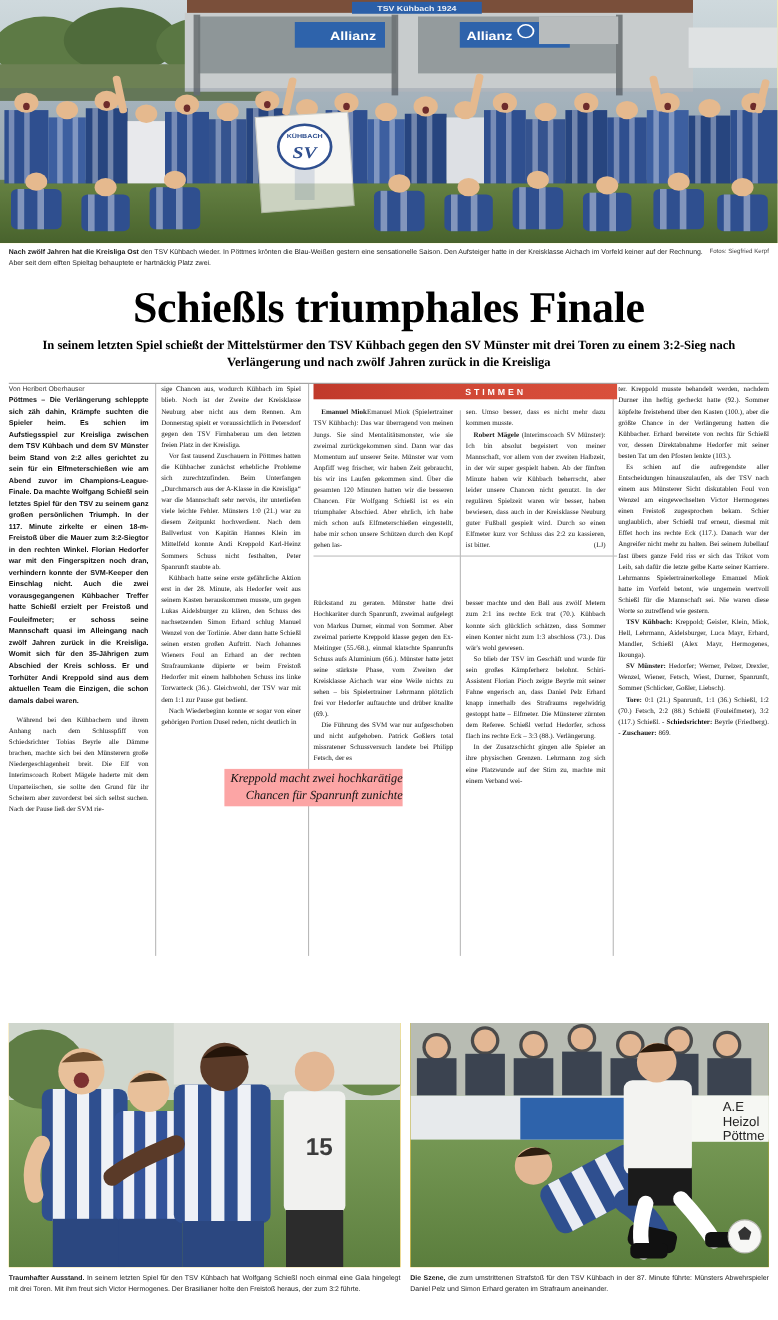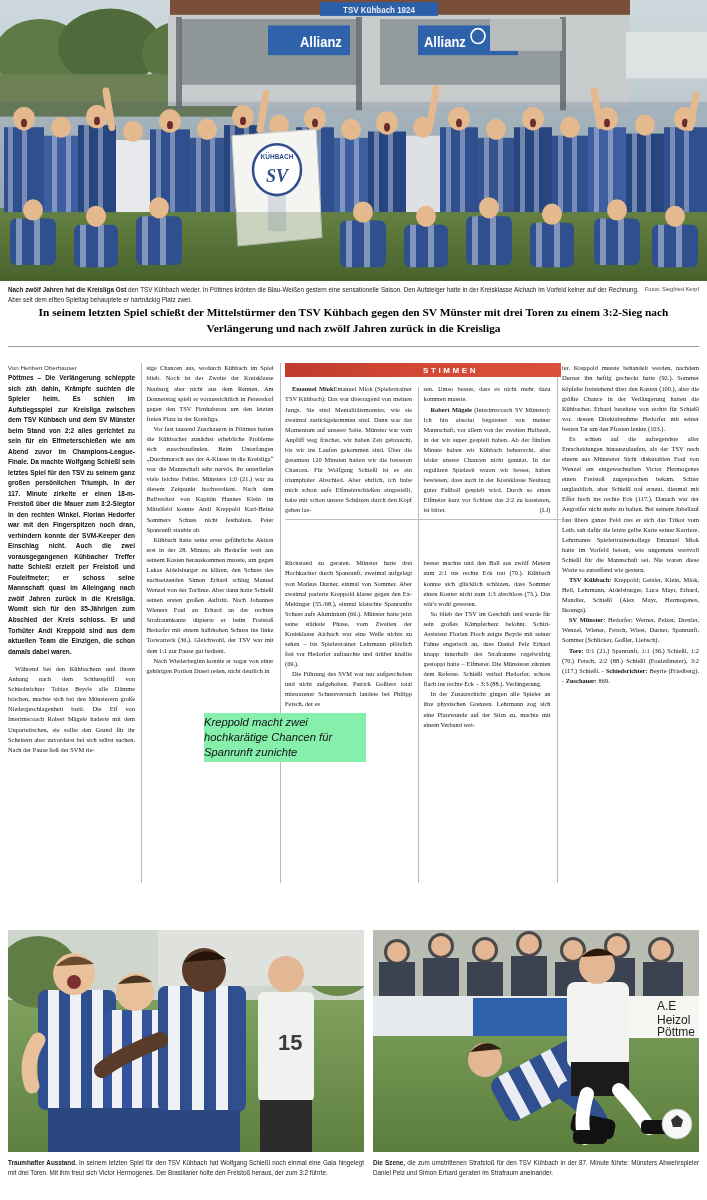--- a/index.html
+++ b/index.html
@@ -12,21 +12,21 @@
     width: 707px; height: 1200px;
     overflow: hidden;
     font-family: "Liberation Serif", serif;
     color: #1a1a1a;
   }
   .page { position: relative; width: 707px; height: 1200px; background:#fff; }
 
   
   .hero-photo {
     position: relative;
-    width: 707px; height: 281px;
+    width: 707px; height: 221px;
     overflow: hidden;
     background: #fde047;
   }
   .hero-photo svg { display:block; width:100%; height:100%; }
 
   
   .caption {
     font-family: "Liberation Sans", sans-serif;
     font-size: 6.3px;
     line-height: 1.62;
@@ -66,21 +66,21 @@
     color: #000;
     font-weight: bold;
   }
   .rule-top {
     height: 1px; background: #9a9a9a; margin: 0 8px;
   }
 
   
   .body-area {
     position: relative;
-    margin: 16px 8px 0 8px;
+    margin: 0 8px 0 8px;
     height: 530px;
   }
   .col {
     position: absolute;
     top: 0;
     width: 127px;
     font-size: 6.4px;
     line-height: 1.575;
     text-align: justify;
     color: #121212;
@@ -155,28 +155,28 @@
   }
   .stimmen-col:first-child { margin-right: 11.5px; }
   .stimmen-col p { margin: 0; text-indent: 7px; }
 
   
   .pullquote {
     position: absolute;
     left: 196px;
     top: 350px;
     width: 162px;
-    text-align: left;
+    text-align: right;
     font-style: italic;
     font-size: 11.2px;
     line-height: 1.33;
     color: #111;
-    font-family: Liberation Sans, sans-serif;
+    font-family: Liberation Serif, serif;
     z-index: 5;
-    background: #86efac;
+    background: #fca5a5;
     padding: 2px 0;
   }
 
   
   .bottom-photos {
     position: absolute;
     left: 8px; top: 930px;
     width: 691px; height: 222px;
     display: flex;
     gap: 9px;
@@ -407,20 +407,21 @@
         </g>
       </g>
     </svg>
   </div>
 
   <div class="hero-caption caption">
     <span class="credit">Fotos: Siegfried Kerpf</span>
     <b>Nach zwölf Jahren hat die Kreisliga Ost</b><span> den TSV Kühbach wieder. In Pöttmes krönten die Blau-Weißen gestern eine sensationelle Saison. Den Aufsteiger hatte in der Kreisklasse Aichach im Vorfeld keiner auf der Rechnung. Aber seit dem elften Spieltag behauptete er hartnäckig Platz zwei.</span>
   </div>
 
+  <h1 class="headline">Schießls triumphales Finale</h1>
   <div class="subhead">In seinem letzten Spiel schießt der Mittelstürmer den TSV Kühbach gegen den SV Münster mit drei Toren zu einem 3:2-Sieg nach Verlängerung und nach zwölf Jahren zurück in die Kreisliga</div>
   <div class="rule-top"></div>
 
   <div class="body-area">
 
     <div class="vrule" style="left:133px;  top:0px;  height:520px;"></div>
     <div class="vrule" style="left:271.5px;top:0px;  height:520px;"></div>
     <div class="vrule" style="left:410px;  top:24px; height:496px;"></div>
     <div class="vrule" style="left:548.5px;top:0px;  height:520px;"></div>
 

